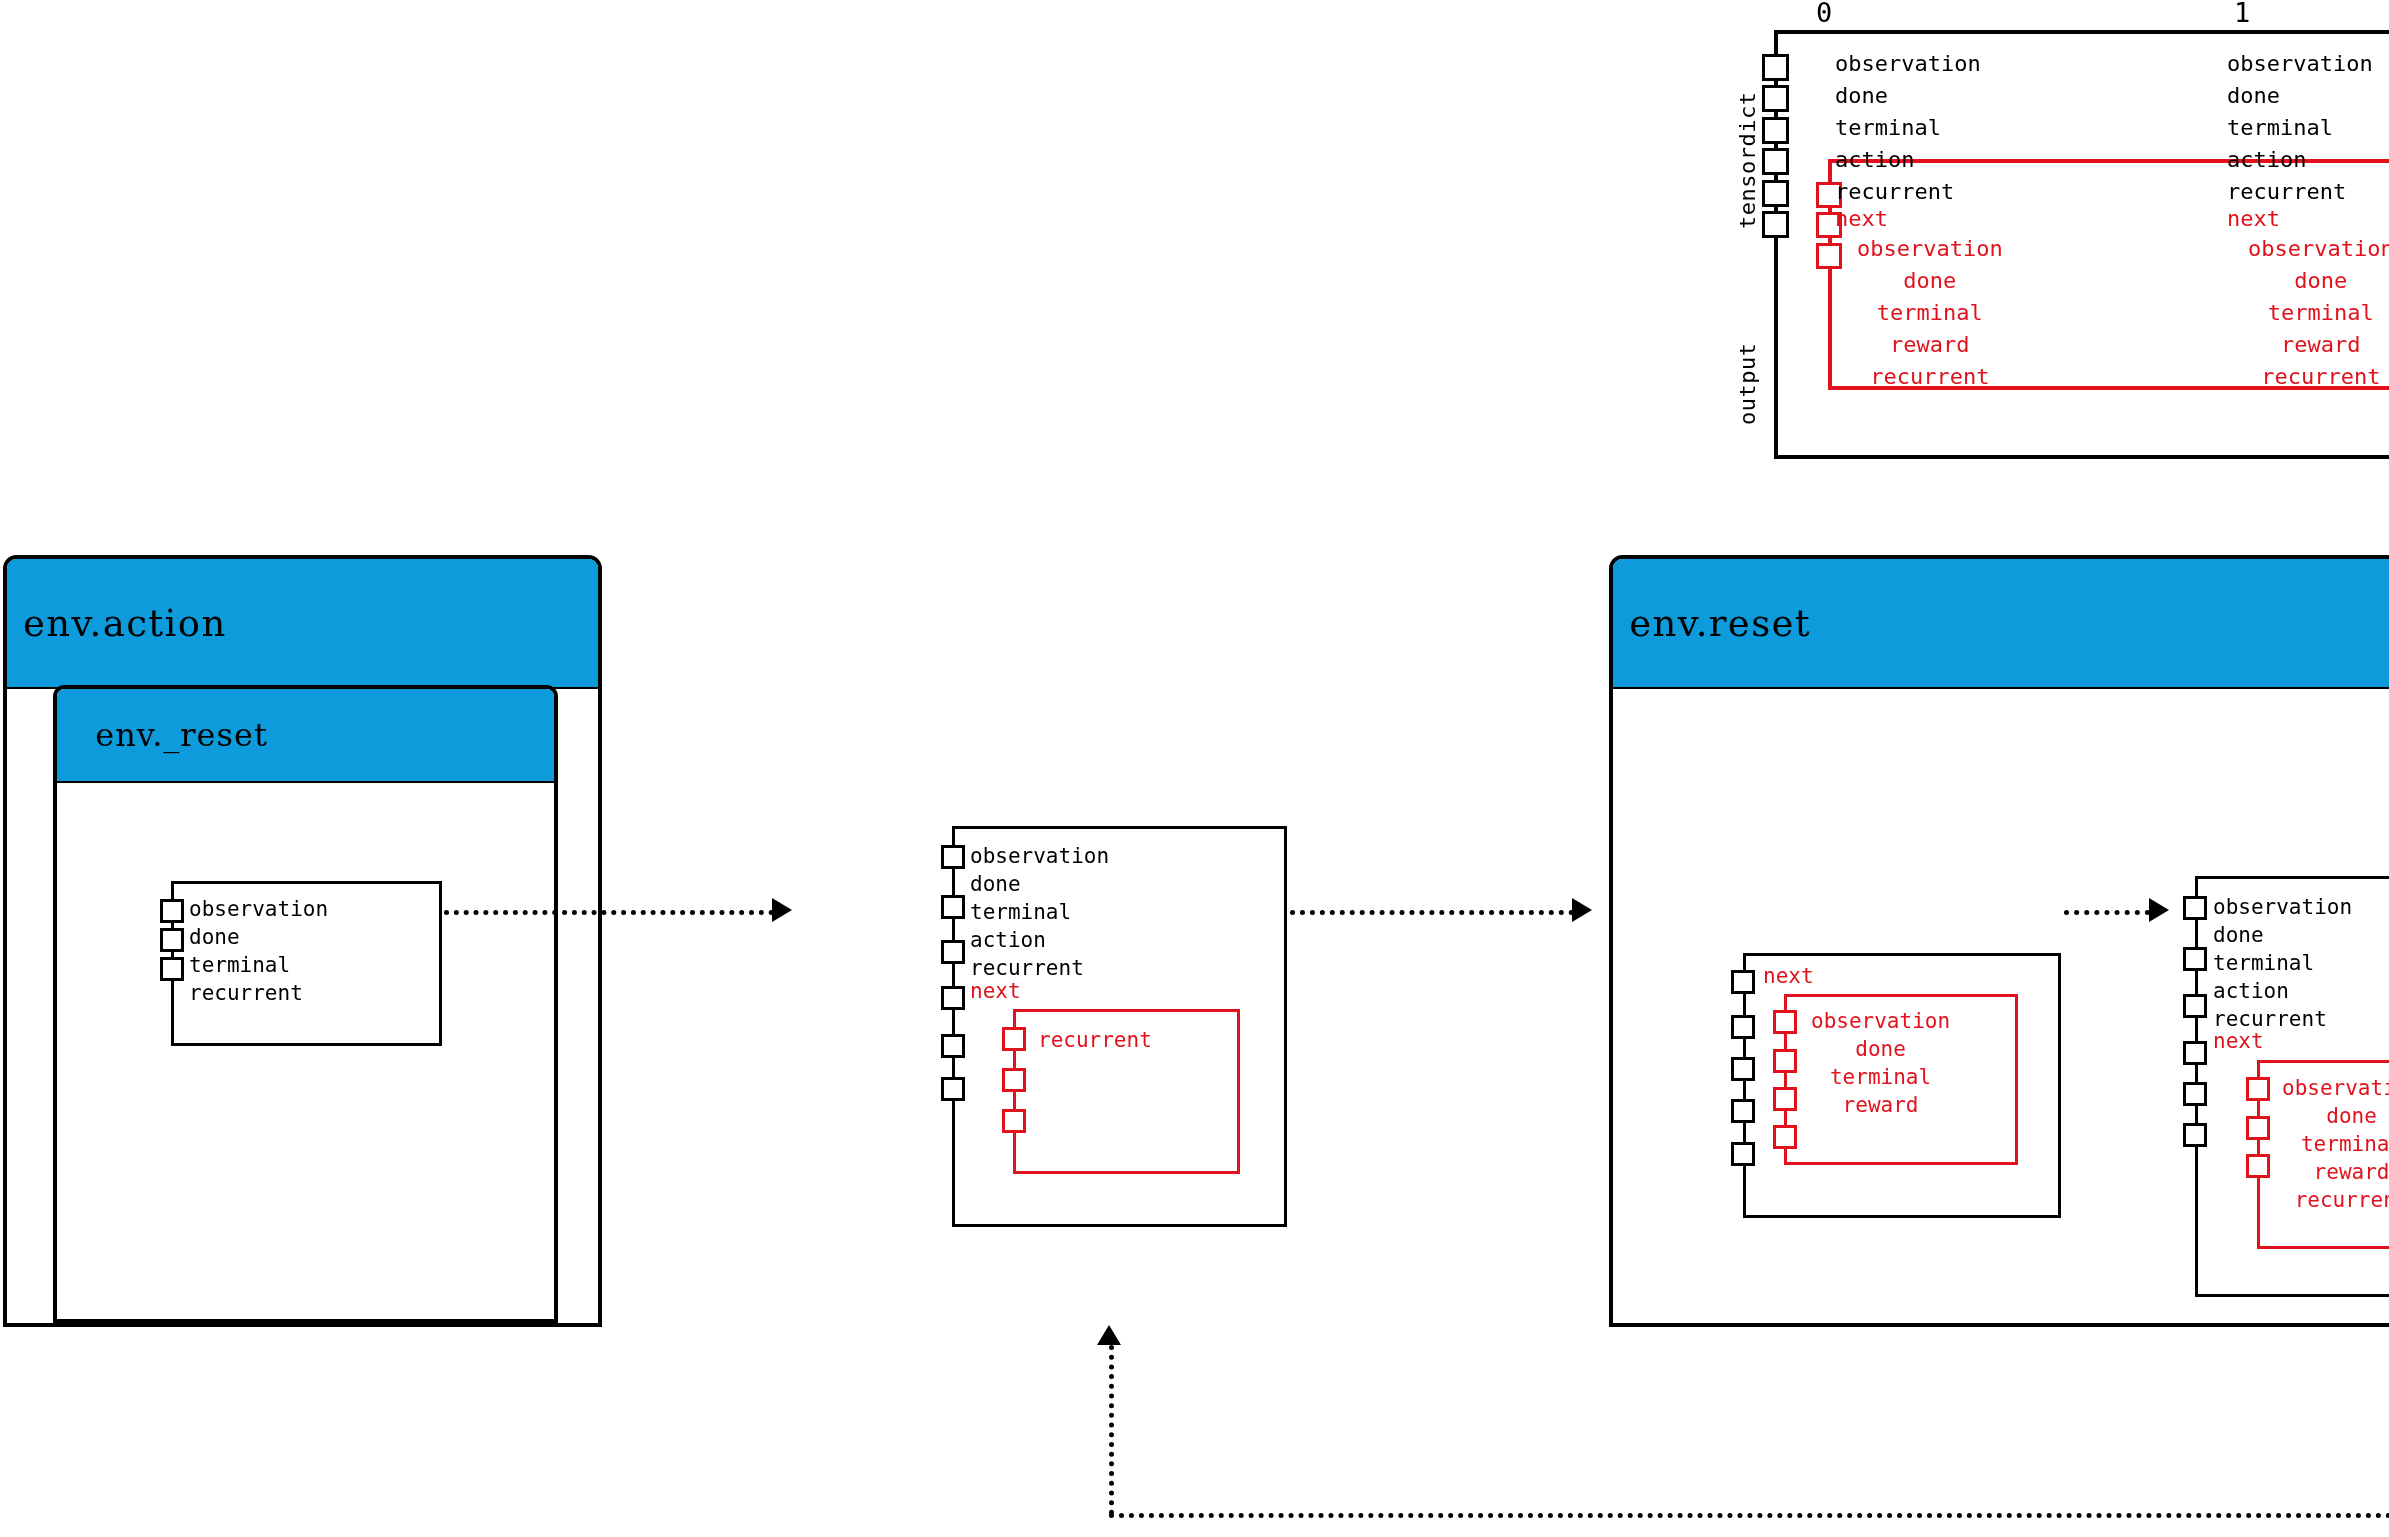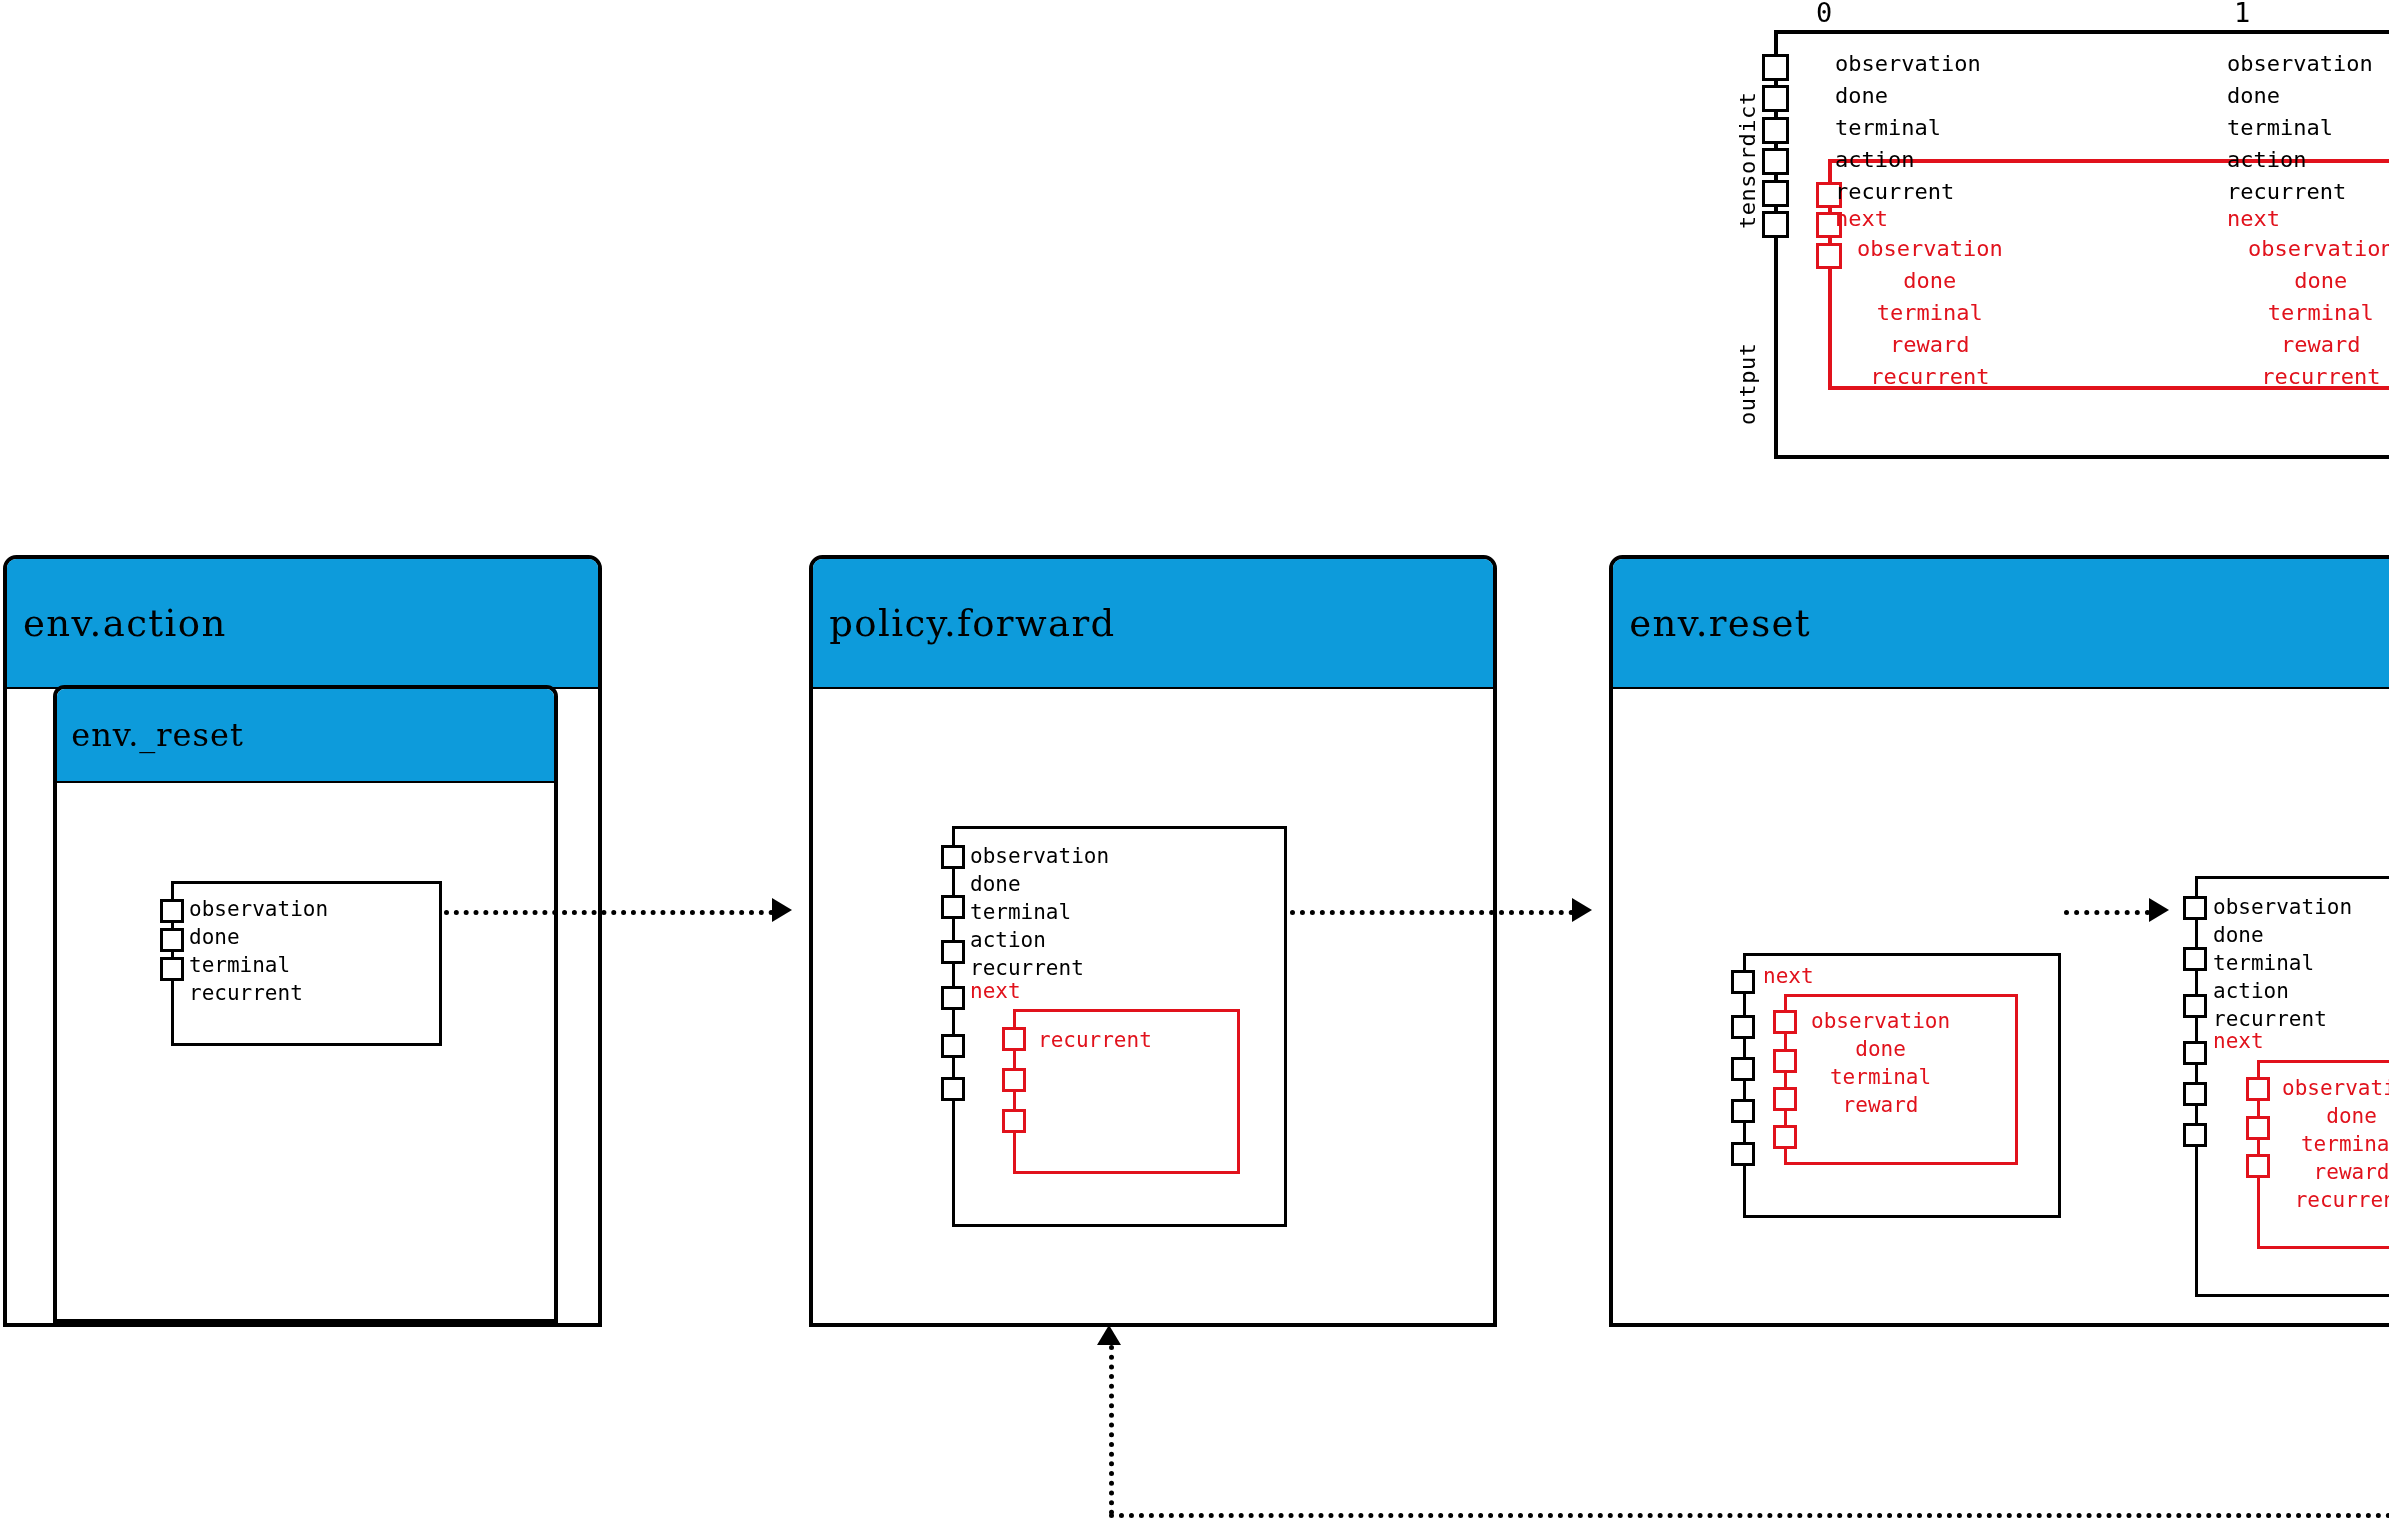--- a/index.html
+++ b/index.html
@@ -107,38 +107,33 @@
 recurrent</div>
 
   <div class="stagebox" style="left:2.9px;top:555px;width:599px;height:772px;">
     <div class="hdr" style="height:130px;">
       <span style="font-size:37px;">env.action</span>
     </div>
   </div>
 
   <div class="subbox" style="left:53px;top:685px;width:505px;height:638px;">
     <div class="hdr" style="height:94px;">
-      <span style="font-size:32px;">env._reset</span>
+      <span style="font-size:32px;margin-left:24px;">env._reset</span>
     </div>
   </div>
 
   <div class="td black" style="left:171px;top:881px;width:271px;height:165px;"></div>
   <div class="port black" style="left:160px;top:899px;width:24px;height:24px;"></div>
   <div class="port black" style="left:160px;top:928px;width:24px;height:24px;"></div>
   <div class="port black" style="left:160px;top:957px;width:24px;height:24px;"></div>
   <div class="tdlist k" style="left:189px;top:895px;font-size:21px;line-height:28px;" id="s0k">observation
 done
 terminal
 recurrent</div>
 
-  <div class="stagebox" style="left:809px;top:555px;width:688px;height:772px;">
-    <div class="hdr" style="height:130px;">
-      <span style="font-size:37px;">policy.forward</span>
-    </div>
-  </div>
 
   <div class="td black" style="left:952px;top:826px;width:335px;height:401px;"></div>
   <div class="port black" style="left:941px;top:845px;width:24px;height:24px;"></div>
   <div class="port black" style="left:941px;top:895px;width:24px;height:24px;"></div>
   <div class="port black" style="left:941px;top:940px;width:24px;height:24px;"></div>
   <div class="port black" style="left:941px;top:986px;width:24px;height:24px;"></div>
   <div class="port black" style="left:941px;top:1034px;width:24px;height:24px;"></div>
   <div class="port black" style="left:941px;top:1077px;width:24px;height:24px;"></div>
   <div class="tdlist k" style="left:970px;top:842px;font-size:21px;line-height:28px;" id="s1k">observation
 done

